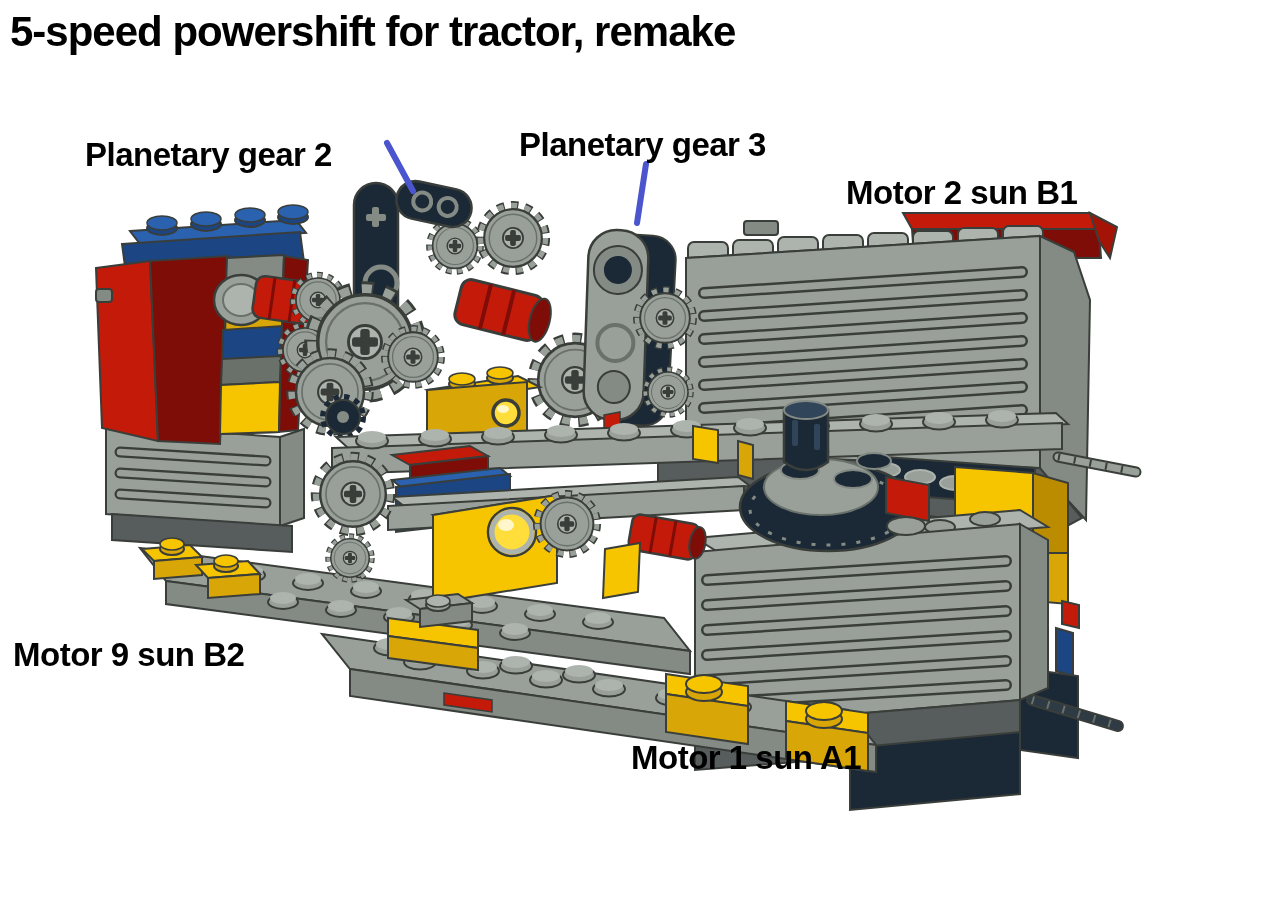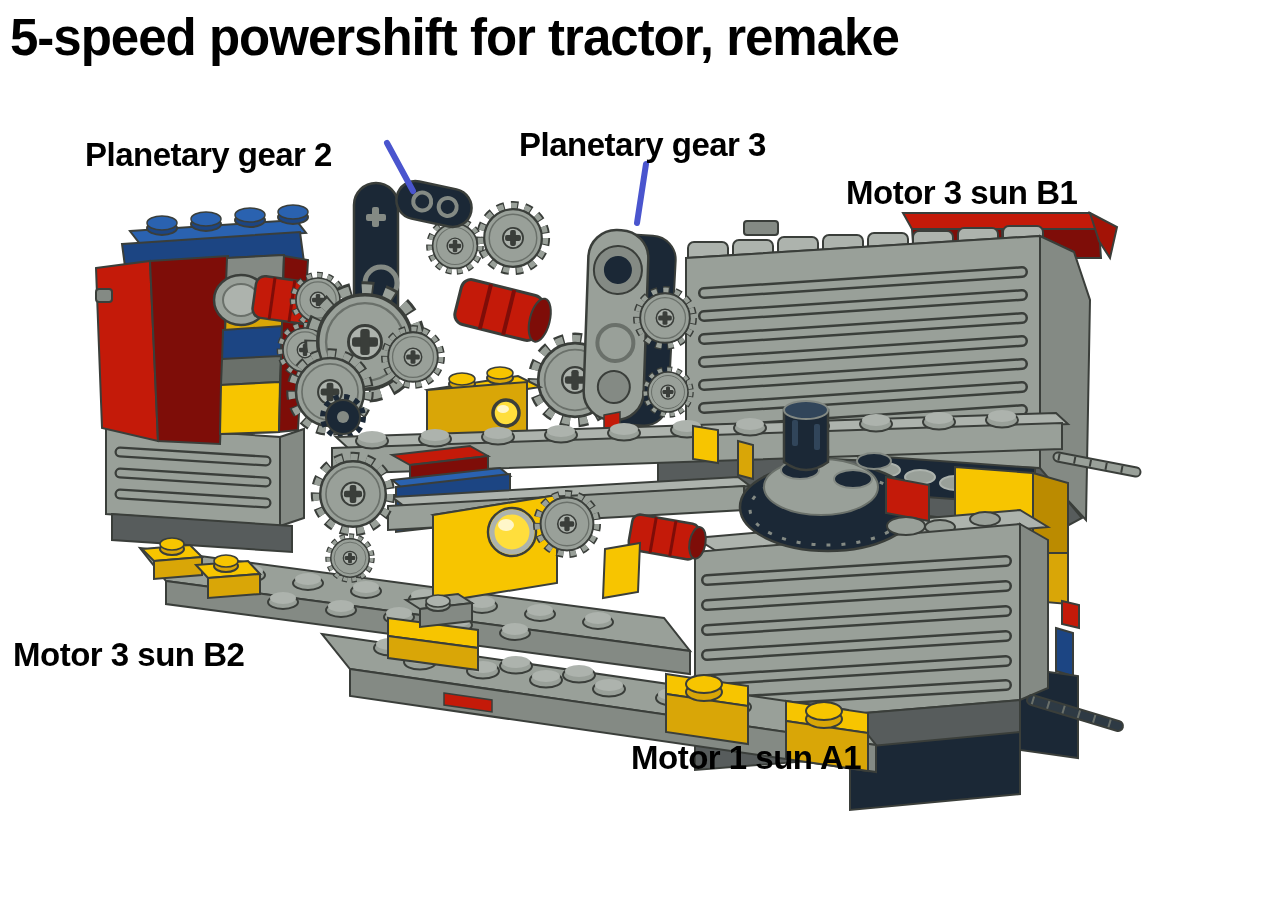--- a/index.html
+++ b/index.html
@@ -8,21 +8,21 @@
     --blue-top:#2A62B0; --blue-front:#1C4583;
     --gray-light:#ADB3AD; --gray-body:#99A099; --gray-mid:#848A84; --gray-dark:#6A706A;
     --plate-dark:#575C5C; --navy:#1B2836; --navy-light:#31455A;
     --outline:#3A3E3A; --pointer:#4A55CE; --axle-dark:#2E3A44;
     --bg:#FFFFFF; --text:#000000;
   }
   html,body{margin:0;padding:0;background:var(--bg);}
   .stage{position:relative;width:1276px;height:900px;background:var(--bg);overflow:hidden;
          font-family:"Liberation Sans", sans-serif;}
   .stage svg{position:absolute;left:0;top:0;}
-  .title{position:absolute;left:10px;top:8px;font-size:51px;font-weight:bold;
+  .title{position:absolute;left:10px;top:8px;font-size:42px;font-weight:bold;
          letter-spacing:-1px;color:var(--text);white-space:nowrap;}
   .part-label{position:absolute;font-size:33px;font-weight:bold;color:var(--text);
          letter-spacing:-0.5px;white-space:nowrap;}
   .lbl-pg2{left:85px;top:136px;}
   .lbl-pg1{left:519px;top:126px;}
   .lbl-m2{left:846px;top:174px;}
   .lbl-m3{left:13px;top:636px;}
   .lbl-m1{left:631px;top:739px;}
 </style>
 </head>
@@ -403,17 +403,17 @@
     </g>
   </g>
 
   <line stroke="var(--pointer)" stroke-width="6" stroke-linecap="round" x1="387" y1="143" x2="413" y2="191"></line>
   <line stroke="var(--pointer)" stroke-width="6" stroke-linecap="round" x1="646" y1="164" x2="637" y2="223"></line>
 </svg>
 
 <div class="title">5-speed powershift for tractor, remake</div>
 <div class="part-label lbl-pg2">Planetary gear 2</div>
 <div class="part-label lbl-pg1">Planetary gear 3</div>
-<div class="part-label lbl-m2">Motor 3 sun B1</div>
-<div class="part-label lbl-m3">Motor 3 sun B2</div>
+<div class="part-label lbl-m2">Motor 2 sun B1</div>
+<div class="part-label lbl-m3">Motor 9 sun B2</div>
 <div class="part-label lbl-m1">Motor 1 sun A1</div>
 
 </div>
 
 </body></html>

